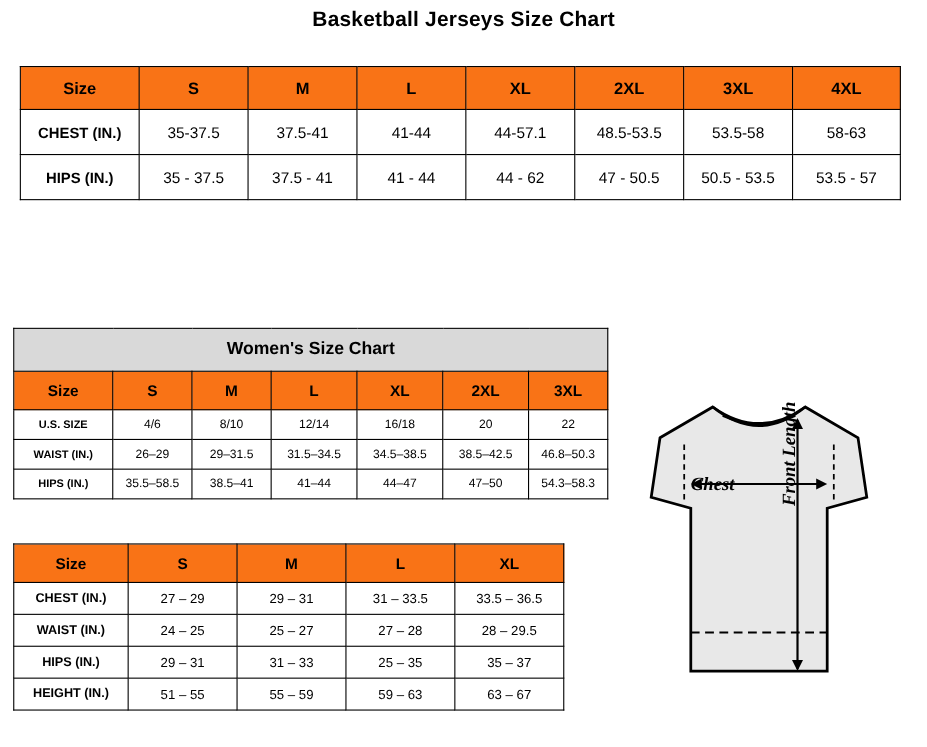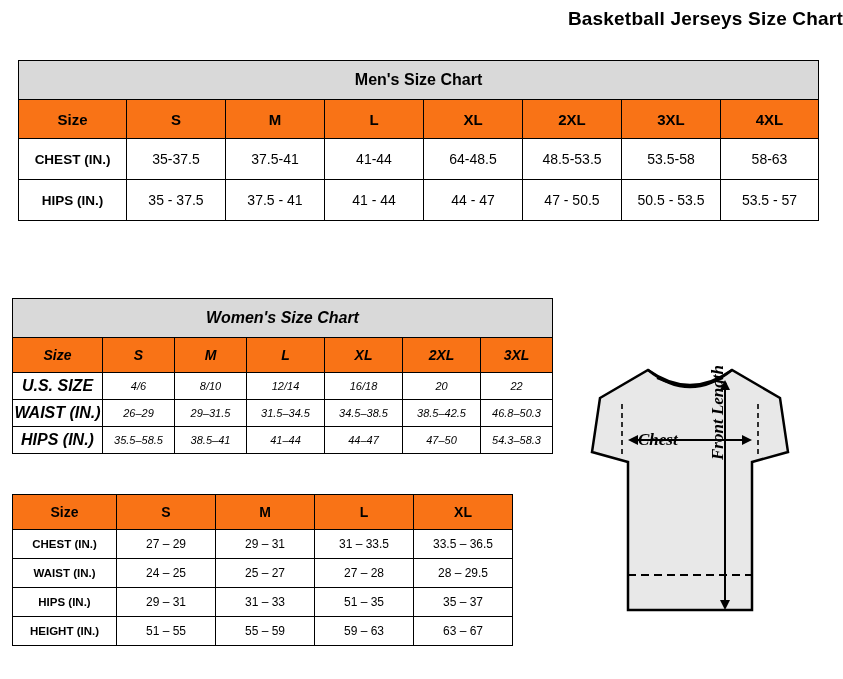--- a/index.html
+++ b/index.html
@@ -9,21 +9,21 @@
   }
   body {
     width: 843px;
     height: 679px;
     font-family: "Liberation Sans", sans-serif;
     color: #000000;
     position: relative;
     overflow: hidden;
   }
   .page-title {
-    text-align: right;
+    text-align: center;
     font-size: 19px;
     font-weight: bold;
     margin: 8px 0 0 0;
     padding: 0;
     letter-spacing: 0.2px;
   }
   table {
     border-collapse: collapse;
     table-layout: fixed;
   }
@@ -78,23 +78,22 @@
     font-size: 16px;
     height: 36px;
   }
   #womens-table .hdr-row td {
     font-size: 14px;
     height: 32px;
   }
   #womens-table td {
     font-size: 11px;
     height: 24px;
-    font-style: italic;
-  }
-  #womens-table .rowhead { font-size: 16px; }
+  }
+  #womens-table .rowhead { font-size: 10px; }
 
   
   #youth-table {
     position: absolute;
     left: 12px;
     top: 494px;
     width: 500px;
   }
   #youth-table .tbl-caption {
     font-size: 16px;
@@ -120,21 +119,21 @@
   }
   .diagram-label {
     position: absolute;
     font-family: "Liberation Serif", serif;
     font-weight: bold;
     font-style: italic;
     font-size: 17px;
     color: #000;
   }
   #chest-label {
-    left: 98px;
+    left: 88px;
     top: 70px;
   }
   #front-length-label {
     left: 168px;
     top: 100px;
     transform: rotate(-90deg);
     transform-origin: left top;
     white-space: nowrap;
   }
 </style>
@@ -148,49 +147,46 @@
     <col style="width:108px">
     <col style="width:99px">
     <col style="width:99px">
     <col style="width:99px">
     <col style="width:99px">
     <col style="width:99px">
     <col style="width:99px">
     <col style="width:98px">
   </colgroup>
   <tbody>
-    <tr>
-      <td class="tbl-caption" colspan="8">Men's Size Chart</td>
-    </tr>
     <tr class="hdr-row">
       <td>Size</td>
       <td>S</td>
       <td>M</td>
       <td>L</td>
       <td>XL</td>
       <td>2XL</td>
       <td>3XL</td>
       <td>4XL</td>
     </tr>
     <tr>
       <td class="rowhead">CHEST (IN.)</td>
       <td>35-37.5</td>
       <td>37.5-41</td>
       <td>41-44</td>
-      <td>64-48.5</td>
+      <td>44-57.1</td>
       <td>48.5-53.5</td>
       <td>53.5-58</td>
       <td>58-63</td>
     </tr>
     <tr>
       <td class="rowhead">HIPS (IN.)</td>
       <td>35 - 37.5</td>
       <td>37.5 - 41</td>
       <td>41 - 44</td>
-      <td>44 - 47</td>
+      <td>44 - 62</td>
       <td>47 - 50.5</td>
       <td>50.5 - 53.5</td>
       <td>53.5 - 57</td>
     </tr>
   </tbody>
 </table>
 
 <table id="womens-table">
   <colgroup>
     <col style="width:90px">
@@ -271,21 +267,21 @@
       <td class="rowhead">WAIST  (IN.)</td>
       <td>24  –  25</td>
       <td>25  –  27</td>
       <td>27  –  28</td>
       <td>28  –  29.5</td>
     </tr>
     <tr>
       <td class="rowhead">HIPS  (IN.)</td>
       <td>29  –  31</td>
       <td>31  –  33</td>
-      <td>51  –  35</td>
+      <td>25  –  35</td>
       <td>35  –  37</td>
     </tr>
     <tr>
       <td class="rowhead">HEIGHT  (IN.)</td>
       <td>51  –  55</td>
       <td>55  –  59</td>
       <td>59  –  63</td>
       <td>63  –  67</td>
     </tr>
   </tbody>

